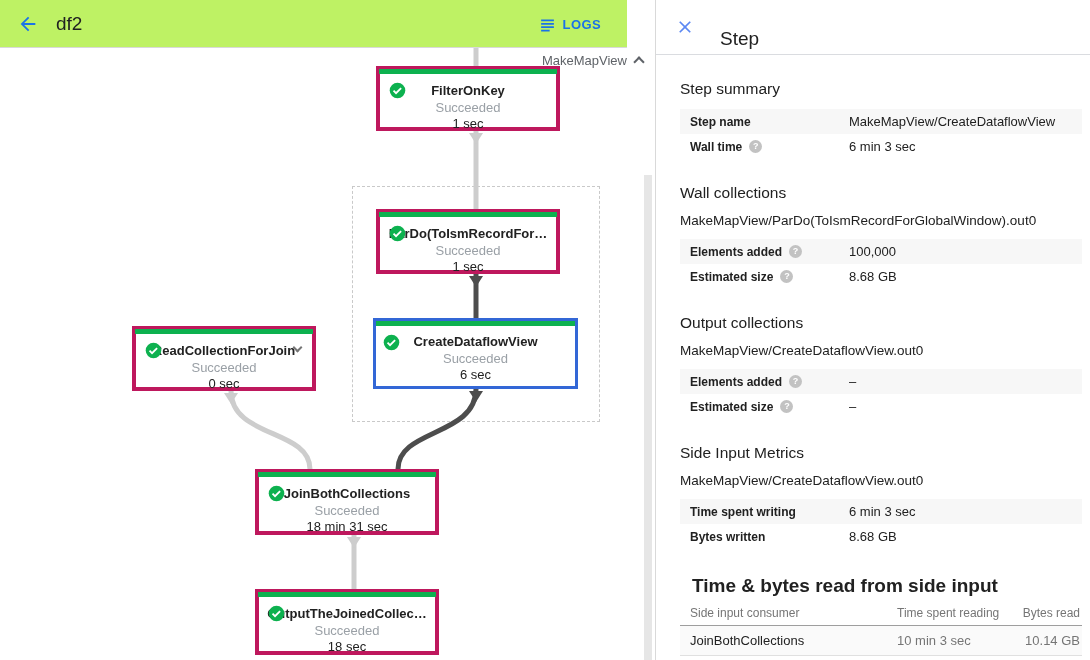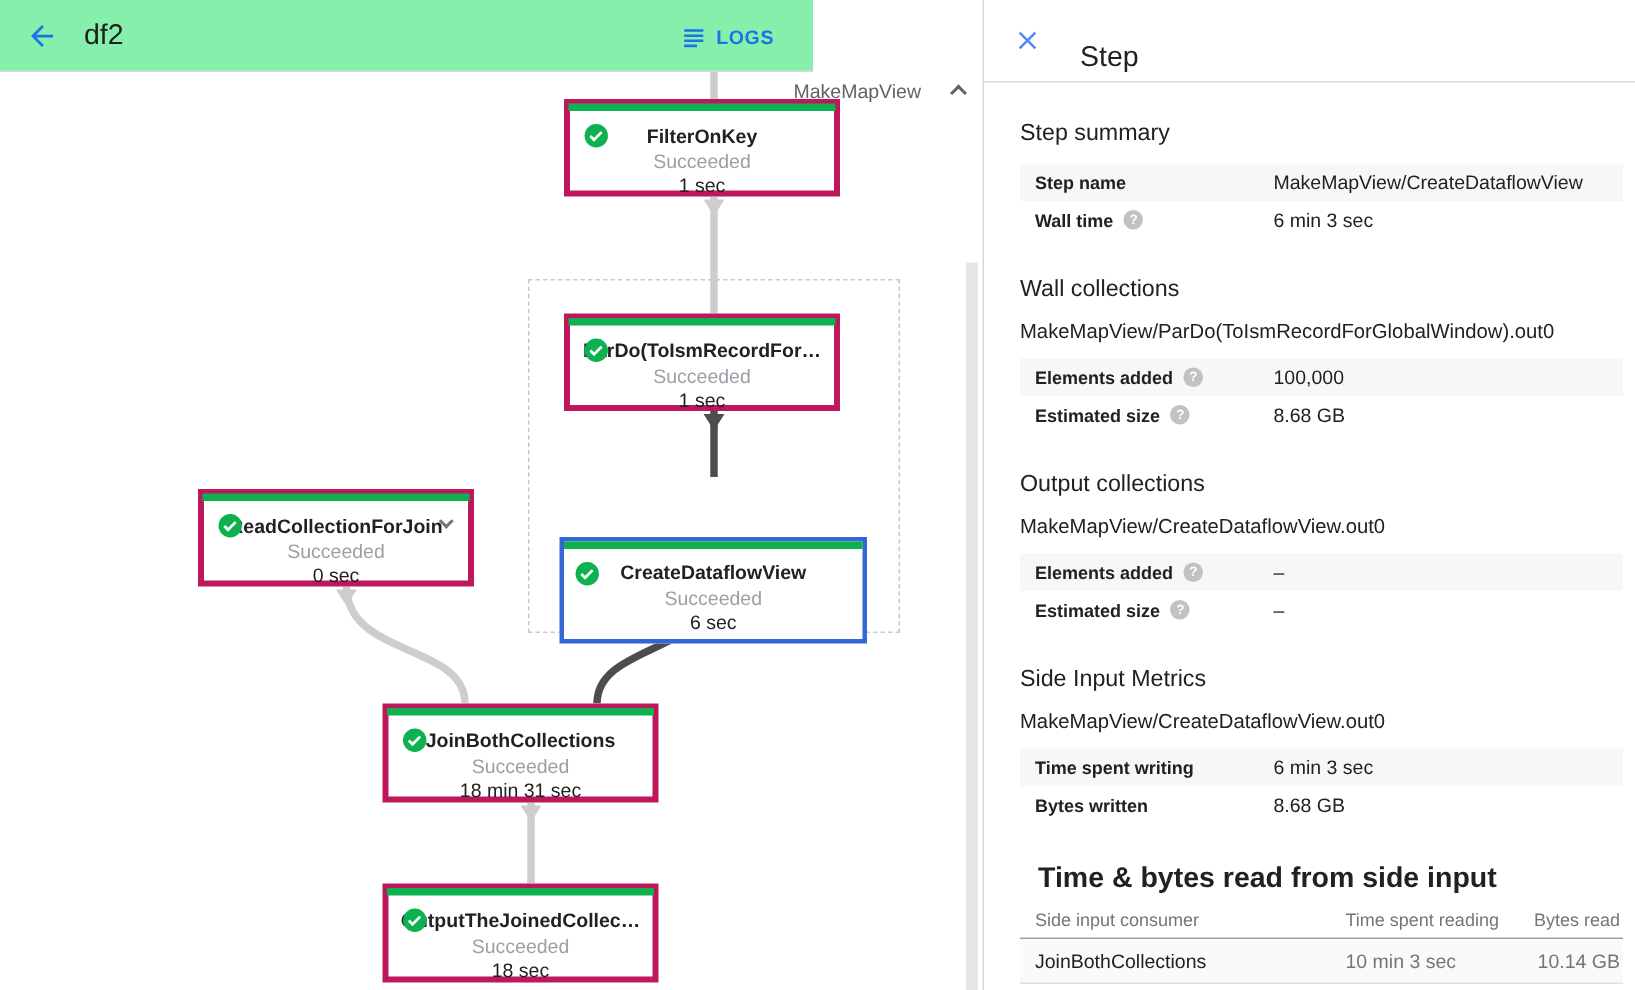--- a/index.html
+++ b/index.html
@@ -1,49 +1,49 @@
 <!DOCTYPE html>
 <html><head>
 <meta charset="utf-8">
 <style>
   * { box-sizing: border-box; margin: 0; padding: 0; }
   html,body { width:1090px; height:660px; overflow:hidden; background:#fff;
     font-family:"Liberation Sans", sans-serif; color:#212121; }
 
   
-  .topbar { position:absolute; left:0; top:0; width:542px; height:48px;
-    background:#86efac; border-bottom:1px solid #d9d9d9; display:flex; align-items:center; }
+  .topbar { position:absolute; left:0; top:0; width:627px; height:48px;
+    background:#bef264; border-bottom:1px solid #d9d9d9; display:flex; align-items:center; }
   .back-btn { margin-left:14px; width:28px; height:28px; display:flex;
     align-items:center; justify-content:center; cursor:pointer; }
   .job-title { margin-left:14px; font-size:19px; color:#212121; }
   .logs-btn { position:absolute; right:26px; top:0; height:48px; display:flex;
     align-items:center; gap:7px; color:#1a73e8; font-size:13px; font-weight:bold;
     letter-spacing:.4px; cursor:pointer; }
 
   
   .canvas { position:absolute; left:0; top:48px; width:655px; height:612px;
     background:#fff; overflow:hidden; }
   .group { position:absolute; left:352px; top:138px; width:248px; height:236px;
     border:1px dashed #c9c9c9; }
   .group-label { position:absolute; top:5px; right:10px; display:flex;
-    align-items:center; gap:21px; font-size:13px; color:#5f6368; cursor:pointer; background:#fff; padding:0 2px;}
+    align-items:center; gap:8px; font-size:13px; color:#5f6368; cursor:pointer; background:#fff; padding:0 2px;}
   .chev-up { width:8px; height:8px; border-left:2px solid #5f6368;
     border-top:2px solid #5f6368; transform:rotate(45deg); margin-top:3px; }
   .edges { position:absolute; left:0; top:0; }
 
   .node { position:absolute; width:184px; height:65px; background:#fff;
     border:4px solid #be185d; text-align:center; cursor:pointer; }
   .node .bar { position:absolute; top:-1px; left:-1px; right:-1px; height:5px; background:#0db14f; }
   .node .title { margin-top:13px; font-size:13px; font-weight:bold; color:#212121;
     line-height:16px; white-space:nowrap; overflow:hidden; }
   .node .status { font-size:13px; color:#9aa0a6; line-height:17px; }
   .node .time { font-size:13px; color:#212121; line-height:16px; }
   .node .check { position:absolute; left:9px; top:12px; }
   .node.selected { left:373px; top:270px; width:205px; height:71px;
-    border:3px solid #3367d6;margin-top:40px; }
+    border:3px solid #3367d6; }
   .node.selected .bar { top:0; left:0; right:0; }
   .node.selected .check { left:7px; top:13px; }
   .expand-chev { position:absolute; right:11px; top:14px; width:7px; height:7px;
     border-right:2px solid #757575; border-bottom:2px solid #757575;
     transform:rotate(45deg); cursor:pointer; }
 
   .vscroll { position:absolute; left:644px; top:127px; width:8px; height:485px;
     background:#e6e6e6; cursor:pointer; }
   .vdivider { position:absolute; left:655px; top:0; width:1px; height:660px; background:#d9d9d9; }
 

